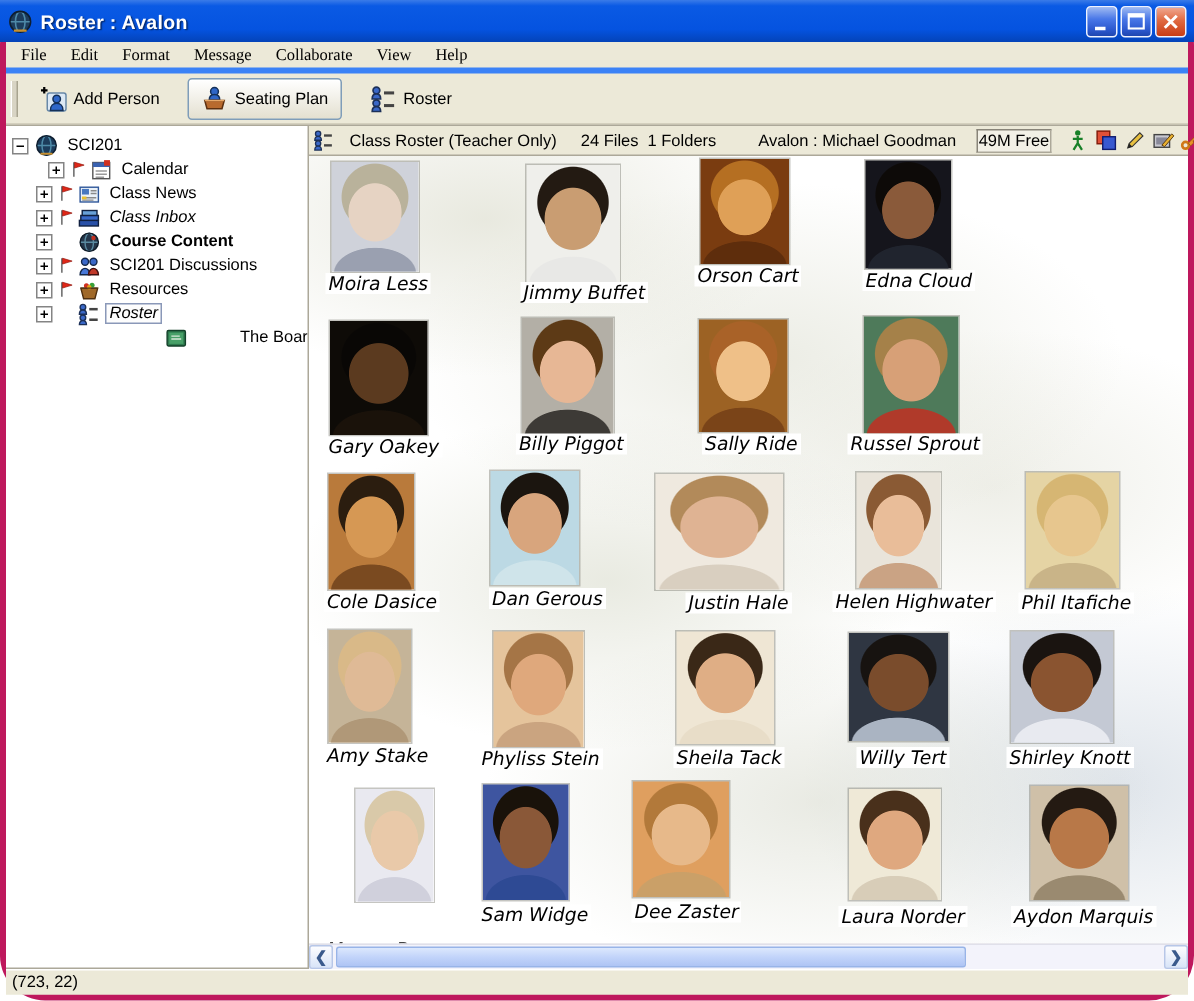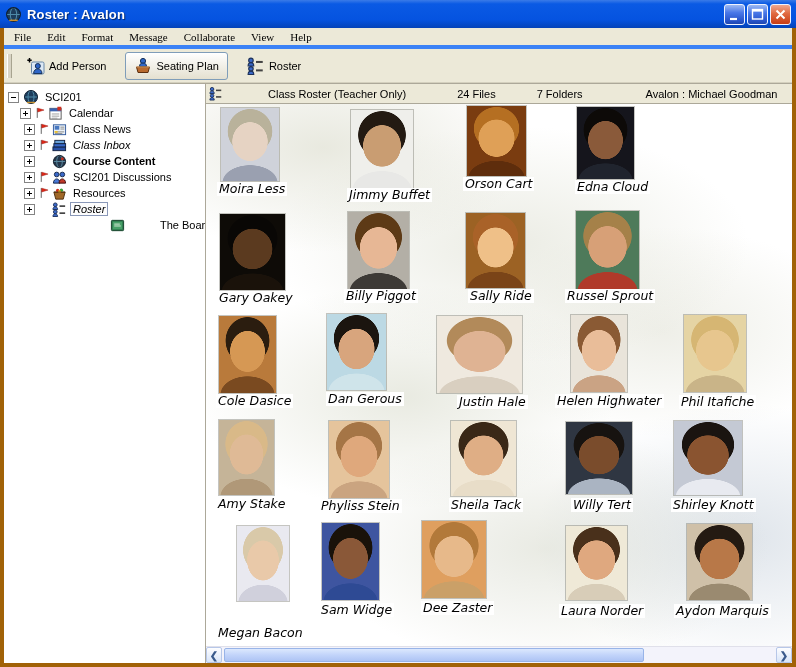--- a/index.html
+++ b/index.html
@@ -1,17 +1,17 @@
 <!DOCTYPE html>
 <html><head>
 <meta charset="utf-8">
 <style>
   html,body{margin:0;padding:0;width:796px;height:667px;overflow:hidden;
     font-family:"Liberation Sans",sans-serif;font-size:11px;color:#000;}
-  .window{position:absolute;inset:0;background:#a16207;}
+  .window{position:absolute;inset:0;background:#be185d;border-radius:30px;}
   
   .titlebar{position:absolute;top:0;left:0;right:0;height:28px;
     background:linear-gradient(180deg,#3a7be8 0%,#0a5ae4 14%,#0553e0 70%,#0443b8 100%);
     display:flex;align-items:center;padding:0 5px;box-sizing:border-box;}
   .title-text{color:#fff;font-weight:bold;font-size:13px;margin-left:5px;flex:1;
     text-shadow:1px 1px 1px rgba(0,0,0,.55);letter-spacing:.2px;white-space:nowrap;}
   .winbtn{width:21px;height:21px;border-radius:3px;margin-left:2px;cursor:default;
     border:1px solid #eef2ff;box-sizing:border-box;
     background:linear-gradient(180deg,#9db9f2 0%,#4a78e8 40%,#2a56cc 80%,#1e46b0 100%);
     display:flex;align-items:center;justify-content:center;}
@@ -41,21 +41,21 @@
   .expander.plus::after{content:"";position:absolute;left:4px;top:2px;width:1px;height:5px;background:#000;}
   .exp-space{width:15px;flex:none;}
   .flag-space{width:13px;flex:none;display:flex;align-items:center;}
   .tlabel{margin-left:3px;padding:0 2px;border:1px solid transparent;}
   .tlabel.italic{font-style:italic;}
   .tlabel.selected{border:1px solid #8a98b8;background:#fdfdfd;}
   .ico{display:inline-flex;align-items:center;justify-content:center;flex:none;}
   
   .contentcol{flex:1;display:flex;flex-direction:column;min-width:0;}
   .infobar{height:19px;flex:none;background:#ece9d8;border-bottom:1px solid #aca899;
-    display:flex;align-items:center;padding:0 3px;white-space:nowrap;gap:35px;}
+    display:flex;align-items:center;padding:0 3px;white-space:nowrap;}
   .infobar .txt{margin-left:6px;}
   .freebox{width:100px;height:14px;margin-left:14px;border:1px solid #aca899;
     border-top-color:#888478;border-left-color:#888478;background:#f2f0e6;
     display:flex;align-items:center;justify-content:center;}
   .action-icons{display:flex;align-items:center;gap:4px;margin-left:10px;margin-right:2px;}
   .canvas{flex:1;position:relative;overflow:hidden;background:
     radial-gradient(300px 150px at 20% 8%,rgba(214,215,197,.55),transparent 70%),
     radial-gradient(340px 170px at 52% 26%,rgba(216,218,202,.5),transparent 70%),
     radial-gradient(300px 160px at 34% 54%,rgba(211,214,196,.5),transparent 70%),
     radial-gradient(280px 150px at 78% 42%,rgba(215,216,200,.42),transparent 70%),
@@ -174,21 +174,21 @@
               <svg width="16" height="16" viewBox="0 0 16 16">
                 <circle cx="8" cy="8" r="6.5" fill="#1c3c5c"></circle>
                 <ellipse cx="8" cy="8" rx="3" ry="6.5" fill="none" stroke="#4e8aa8"></ellipse>
                 <line x1="1.5" y1="8" x2="14.5" y2="8" stroke="#4e8aa8"></line>
                 <circle cx="8" cy="8" r="6.5" fill="none" stroke="#0e1e30"></circle>
                 <path d="M4 13.5h8" stroke="#c89030" stroke-width="1.4"></path>
               </svg>
             </span>
             <span class="tlabel">SCI201</span>
           </div>
-          <div class="trow" style="padding-left: 16px;">
+          <div class="trow" style="padding-left: 28px;">
             <span class="expander plus"></span>
             <span class="flag-space">
               <svg width="12" height="14" viewBox="0 0 16 16">
                 <path d="M3 1.5v13" stroke="#555" stroke-width="1.2"></path>
                 <path d="M3.6 1.5l8.5 2.6-8.5 2.6z" fill="#e02818" stroke="#901008" stroke-width=".6"></path>
               </svg>
             </span>
             <span class="ico">
               <svg width="15" height="15" viewBox="0 0 16 16">
                 <rect x="2" y="2.5" width="12" height="11.5" fill="#fff" stroke="#555"></rect>
@@ -322,21 +322,21 @@
                 <circle cx="3.5" cy="3" r="2" fill="#3a68c8" stroke="#1c3058"></circle>
                 <path d="M1 8c0-2 1.2-3 2.5-3S6 6 6 8z" fill="#3a68c8" stroke="#1c3058"></path>
                 <rect x="8" y="3.5" width="6" height="1.8" fill="#444"></rect>
                 <circle cx="3.5" cy="10.5" r="2" fill="#3a68c8" stroke="#1c3058"></circle>
                 <path d="M1 15.5c0-2 1.2-3 2.5-3s2.5 1 2.5 3z" fill="#3a68c8" stroke="#1c3058"></path>
                 <rect x="8" y="11" width="6" height="1.8" fill="#444"></rect>
               </svg>
           </span>
           <span class="txt" style="margin-left:10px;">Class Roster (Teacher Only)</span>
           <span class="txt" style="margin-left:16px;">24 Files</span>
-          <span class="txt">7 Folders</span>
+          <span class="txt">1 Folders</span>
           <span class="txt" style="margin-left:28px;">Avalon : Michael Goodman</span>
           <div class="freebox">
             <span>49M Free</span>
           </div>
           <div class="action-icons">
               <div style="display: flex;">
                 <span class="ico">
                   <svg width="15" height="15" viewBox="0 0 16 16">
                     <circle cx="8" cy="2.8" r="1.9" fill="#188028"></circle>
                     <path d="M8 5v5M4.5 7h7M8 10l-3 4.8M8 10l3 4.8" stroke="#188028" stroke-width="1.6" fill="none"></path>
@@ -430,15 +430,18 @@
 
         <div class="hscroll">
           <div class="harrow left">❮</div>
           <div class="hthumb"></div>
           <div class="harrow right">❯</div>
         </div>
 
       </div>
     </div>
 
+    <div class="statusbar">
+      <span>(723, 22)</span>
+    </div>
 
   </div>
 </div>
 
 </body></html>

